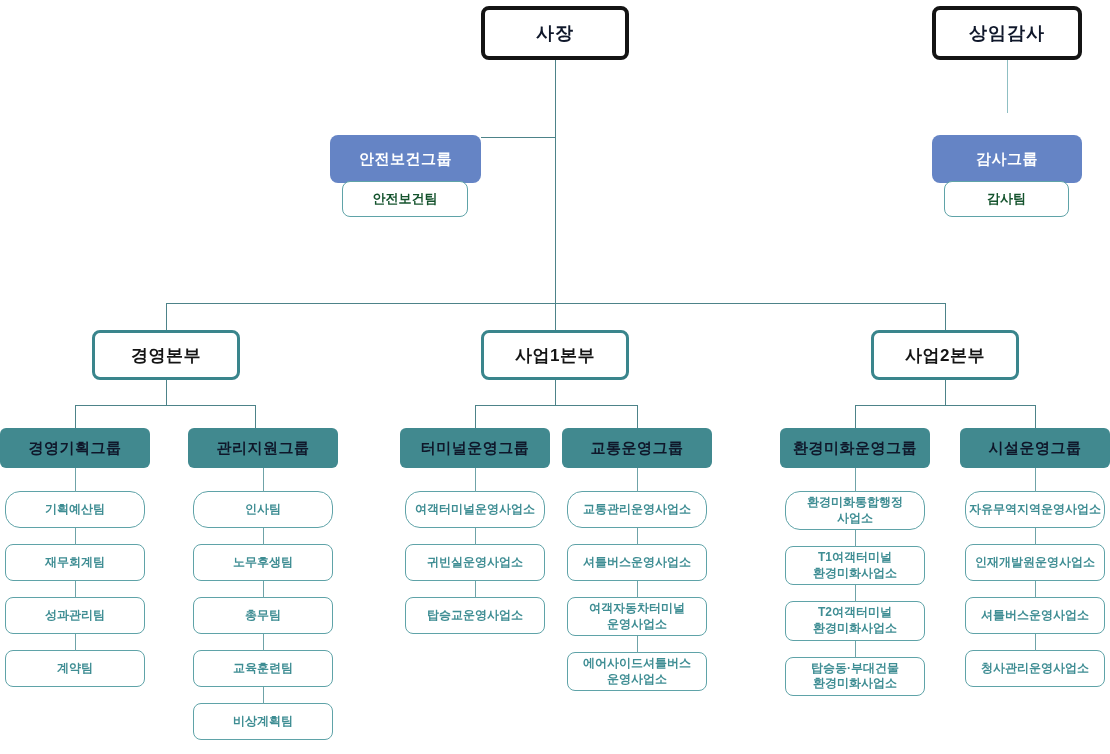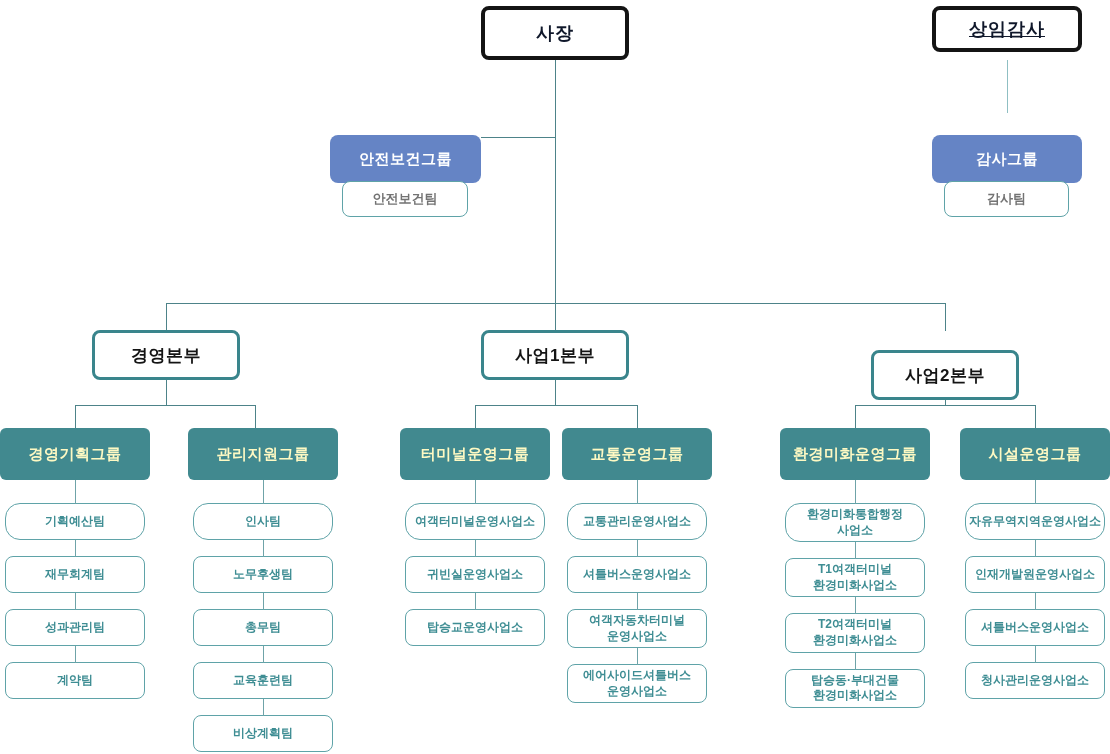--- a/index.html
+++ b/index.html
@@ -20,38 +20,38 @@
     background:#6584C5;border-radius:8px;
     display:flex;align-items:center;justify-content:center;
     font-size:15px;font-weight:bold;color:#ffffff;letter-spacing:.5px;margin-top:22px;
   }
 
   
   .staff-team{
     position:absolute;box-sizing:border-box;
     background:#ffffff;border:1px solid #5FA3A8;border-radius:8px;
     display:flex;align-items:center;justify-content:center;
-    font-size:13px;font-weight:bold;color:#737373;
+    font-size:13px;font-weight:bold;color:#14532d;
   }
 
   
   .division{
     position:absolute;box-sizing:border-box;width:148px;height:50px;
     background:#ffffff;border:3px solid #3A858C;border-radius:8px;
     display:flex;align-items:center;justify-content:center;
     font-size:17px;font-weight:bold;color:#141414;letter-spacing:.5px;
   }
 
   
   .col{position:absolute;top:428px;width:150px;}
   .group-head{
-    box-sizing:border-box;width:150px;height:52px;
+    box-sizing:border-box;width:150px;height:40px;
     background:#41898F;border-radius:6px;
     display:flex;align-items:center;justify-content:center;
-    font-size:15px;font-weight:bold;color:#fef9c3;letter-spacing:.5px;
+    font-size:15px;font-weight:bold;color:#0f172a;letter-spacing:.5px;
   }
   .team{
     position:relative;box-sizing:border-box;
     width:140px;min-height:37px;margin:16px auto 0 auto;
     background:#ffffff;border:1px solid #5FA3A8;border-radius:8px;
     display:flex;align-items:center;justify-content:center;
     padding:3px 2px;text-align:center;
     font-size:12px;font-weight:bold;color:#3E8D93;
     white-space:pre-line;line-height:1.3;
   }
@@ -94,31 +94,31 @@
   <div class="hline" style="left:475px;top:405px;width:162px;"></div>
   <div class="vline" style="left:475px;top:405px;height:23px;"></div>
   <div class="vline" style="left:637px;top:405px;height:23px;"></div>
 
   <div class="vline" style="left:945px;top:380px;height:25px;"></div>
   <div class="hline" style="left:855px;top:405px;width:180px;"></div>
   <div class="vline" style="left:855px;top:405px;height:23px;"></div>
   <div class="vline" style="left:1035px;top:405px;height:23px;"></div>
 
   <div class="exec" style="left:481px;top:6px;width:148px;height:54px;">사장</div>
-  <div class="exec" style="left:932px;top:6px;width:150px;height:46px;text-decoration:underline;">상임감사</div>
+  <div class="exec" style="left:932px;top:6px;width:150px;height:54px;">상임감사</div>
 
   <div class="staff-group" style="left:330px;top:113px;width:151px;height:48px;">안전보건그룹</div>
   <div class="staff-team" style="left:342px;top:181px;width:126px;height:36px;">안전보건팀</div>
 
   <div class="staff-group" style="left:932px;top:113px;width:150px;height:48px;">감사그룹</div>
   <div class="staff-team" style="left:944px;top:181px;width:125px;height:36px;">감사팀</div>
 
   <div class="division" style="left:92px;top:330px;">경영본부</div>
   <div class="division" style="left:481px;top:330px;">사업1본부</div>
-  <div class="division" style="left:871px;top:330px;margin-top:20px;">사업2본부</div>
+  <div class="division" style="left:871px;top:330px;">사업2본부</div>
 
   <div class="col" style="left:0px;">
     <div class="group-head">경영기획그룹</div>
     <div class="team first">기획예산팀</div>
     <div class="team">재무회계팀</div>
     <div class="team">성과관리팀</div>
     <div class="team">계약팀</div>
   </div>
 
   <div class="col" style="left:188px;">

